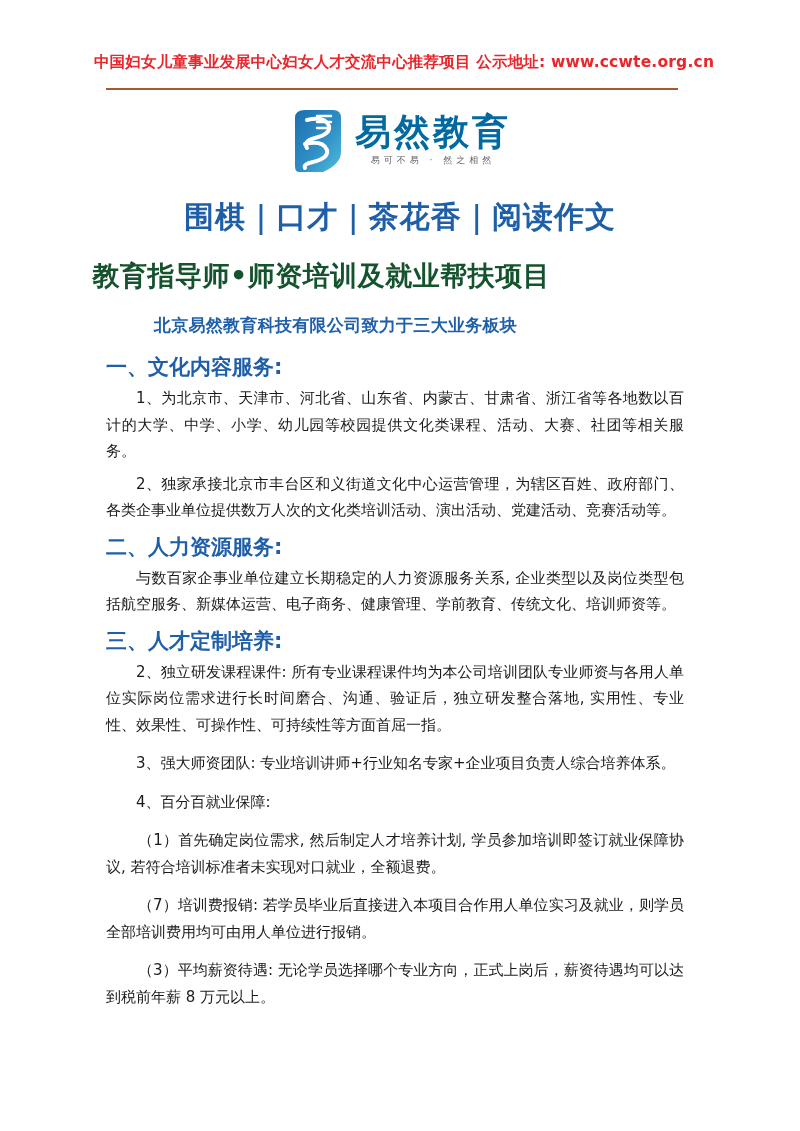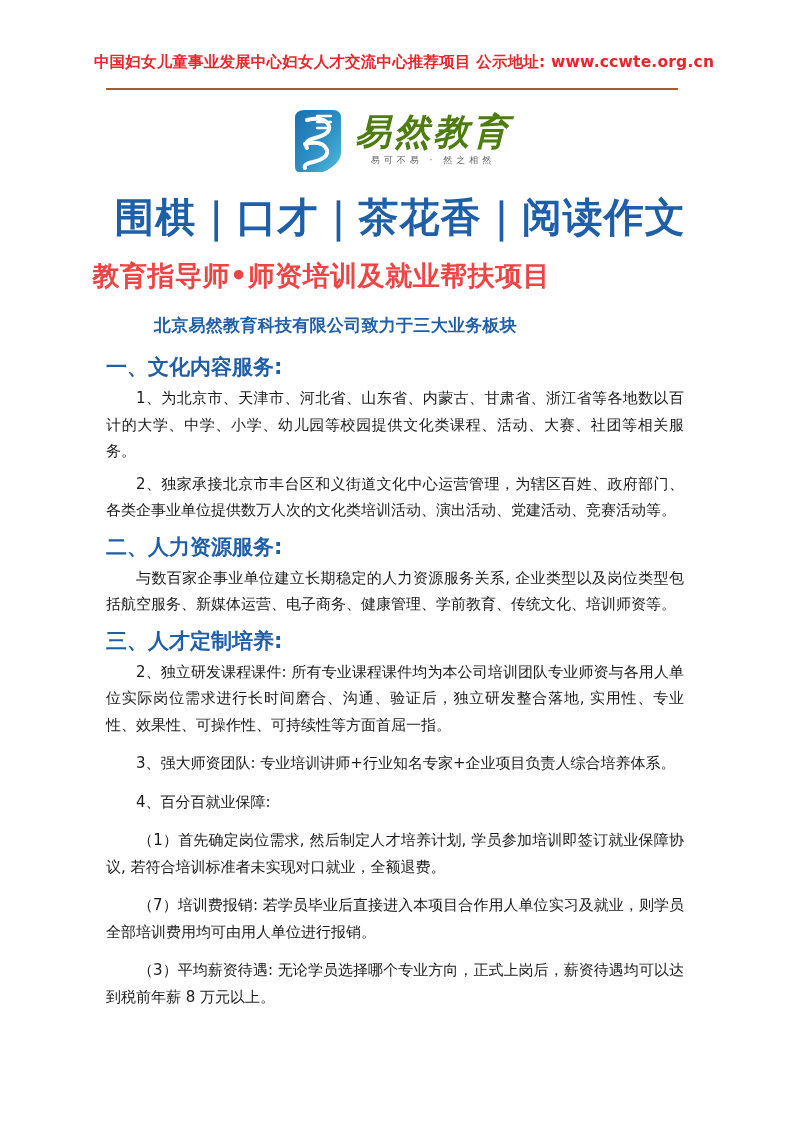--- a/index.html
+++ b/index.html
@@ -68,57 +68,56 @@
     margin-left: 10px;
     padding-top: 2px;
     display: flex;
     flex-direction: column;
     align-items: center;
   }
   .logo-name {
     font-size: 36px;
     line-height: 42px;
     font-weight: 700;
-    color: #4d7c0f;
+    color: #0369a1;
     font-family: "DejaVu Serif", "Liberation Serif", serif;
     letter-spacing: 3px;
-    font-style: italic;
   }
   .logo-tagline {
     margin-top: 2px;
     font-size: 9px;
     letter-spacing: 4px;
     color: #5e5e5e;
     font-family: "DejaVu Serif", "Liberation Serif", serif;
   }
 
   
   .title-1 {
     position: absolute;
     left: 0;
     top: 198px;
     width: 800px;
     text-align: center;
-    font-size: 40px;
+    font-size: 30px;
     line-height: 38px;
     font-weight: 700;
     color: #1f5fa8;
     letter-spacing: 1px;
     font-family: "DejaVu Sans", "Liberation Sans", sans-serif;
   }
   .title-2 {
     position: absolute;
     left: 0;
     top: 258px;
     width: 643px;
     text-align: center;
     font-size: 27px;
     line-height: 36px;
     font-weight: 700;
-    color: #ef4444;
+    color: #14532d;
     letter-spacing: 0.5px;
     font-family: "DejaVu Sans", "Liberation Sans", sans-serif;
   }
   .title-3 {
     position: absolute;
     left: 0;
     top: 312px;
     width: 671px;
     text-align: center;
     font-size: 17px;

